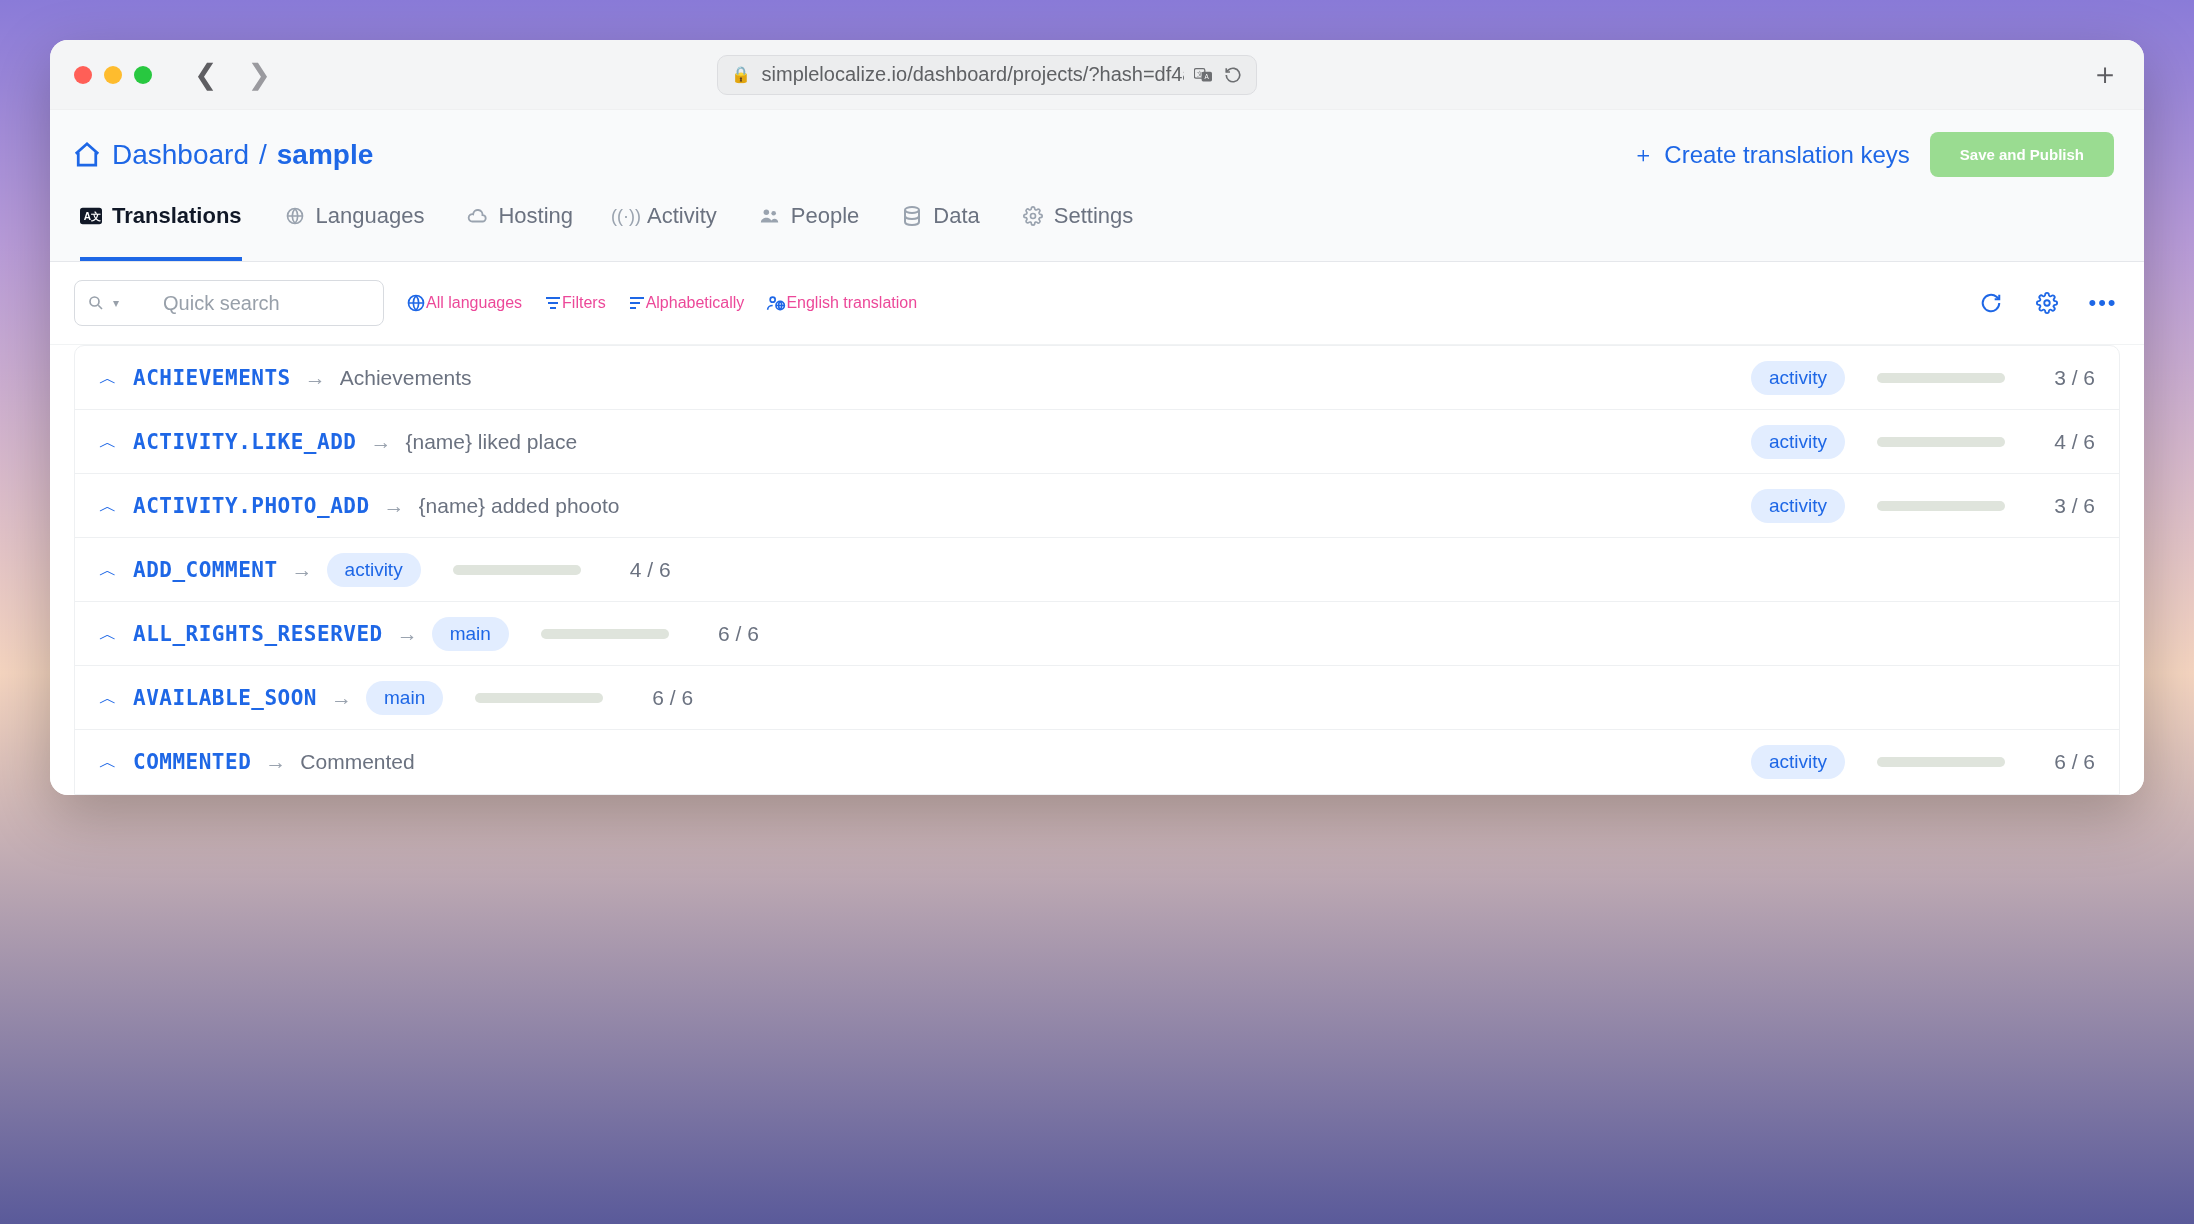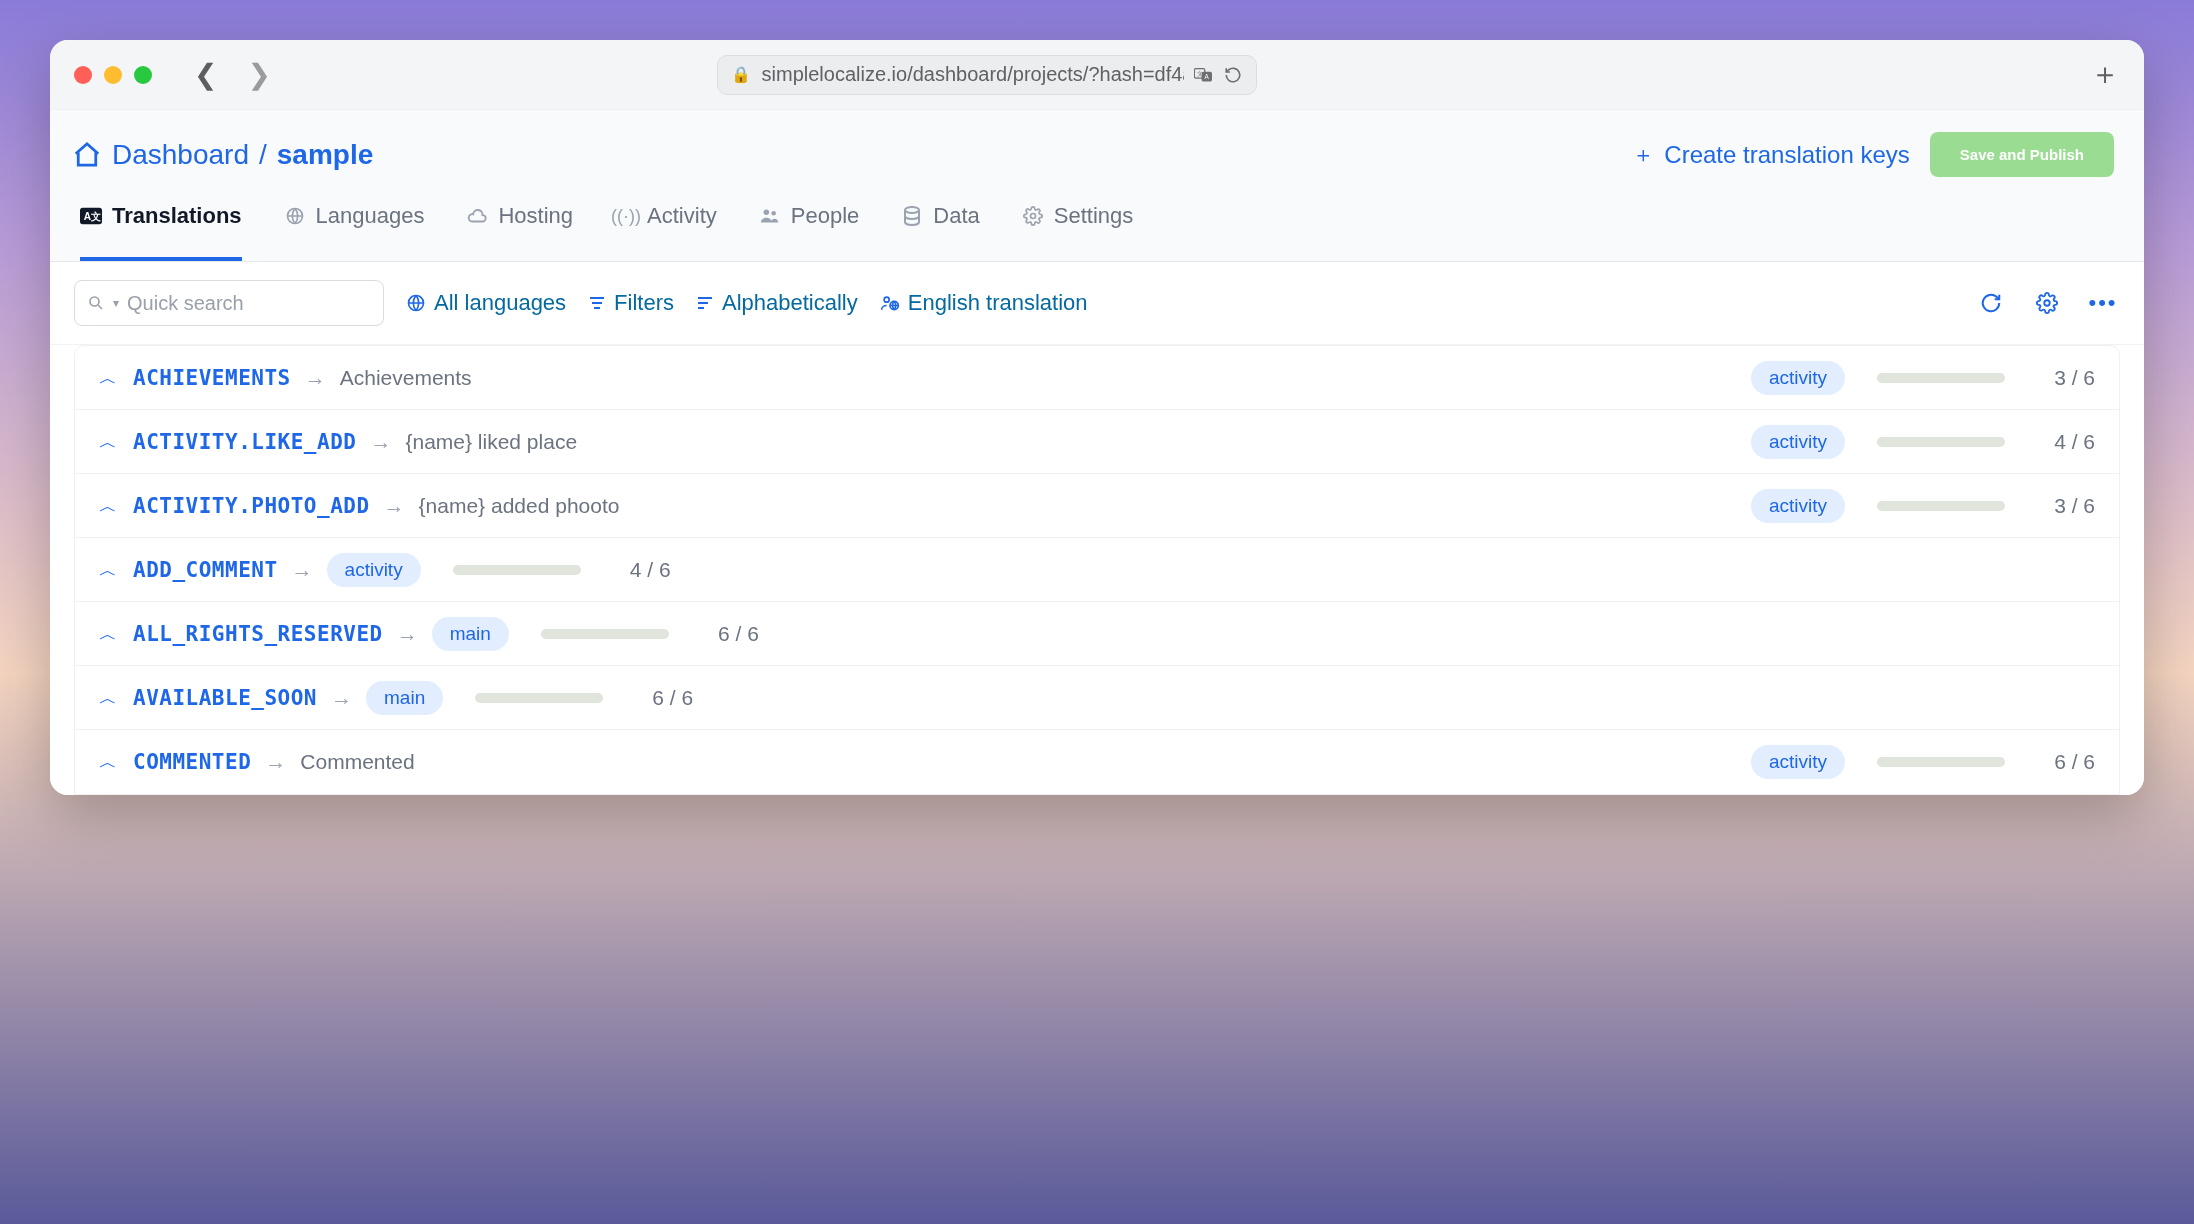--- a/index.html
+++ b/index.html
@@ -137,25 +137,26 @@
     border-radius: 8px;
     display: flex;
     align-items: center;
     padding: 0 12px;
     gap: 8px;
     color: #98a0aa;
   }
   .search-box input {
     border: none; outline: none; flex:1; font-size: 20px; color:#374151;
     background: transparent;
+    margin-left: 36px;
   }
   .search-box input::placeholder { color:#98a0aa; }
   .tool-link {
-    display: inline-flex; align-items: center; gap: 8px;
-    color: #0369a1; font-size: 22px; font-weight: 500; cursor: pointer;
+    display: inline-flex; align-items: center; gap: 0;
+    color: #ec4899; font-size: 16px; font-weight: 500; cursor: pointer;
   }
   .toolbar .spacer { flex:1; }
   .icon-btn {
     width: 34px; height: 34px; display:inline-flex; align-items:center; justify-content:center;
     color: #1e67e6; cursor:pointer; font-size:22px;
   }
 
   
   .rows {
     flex:1; overflow:hidden;

